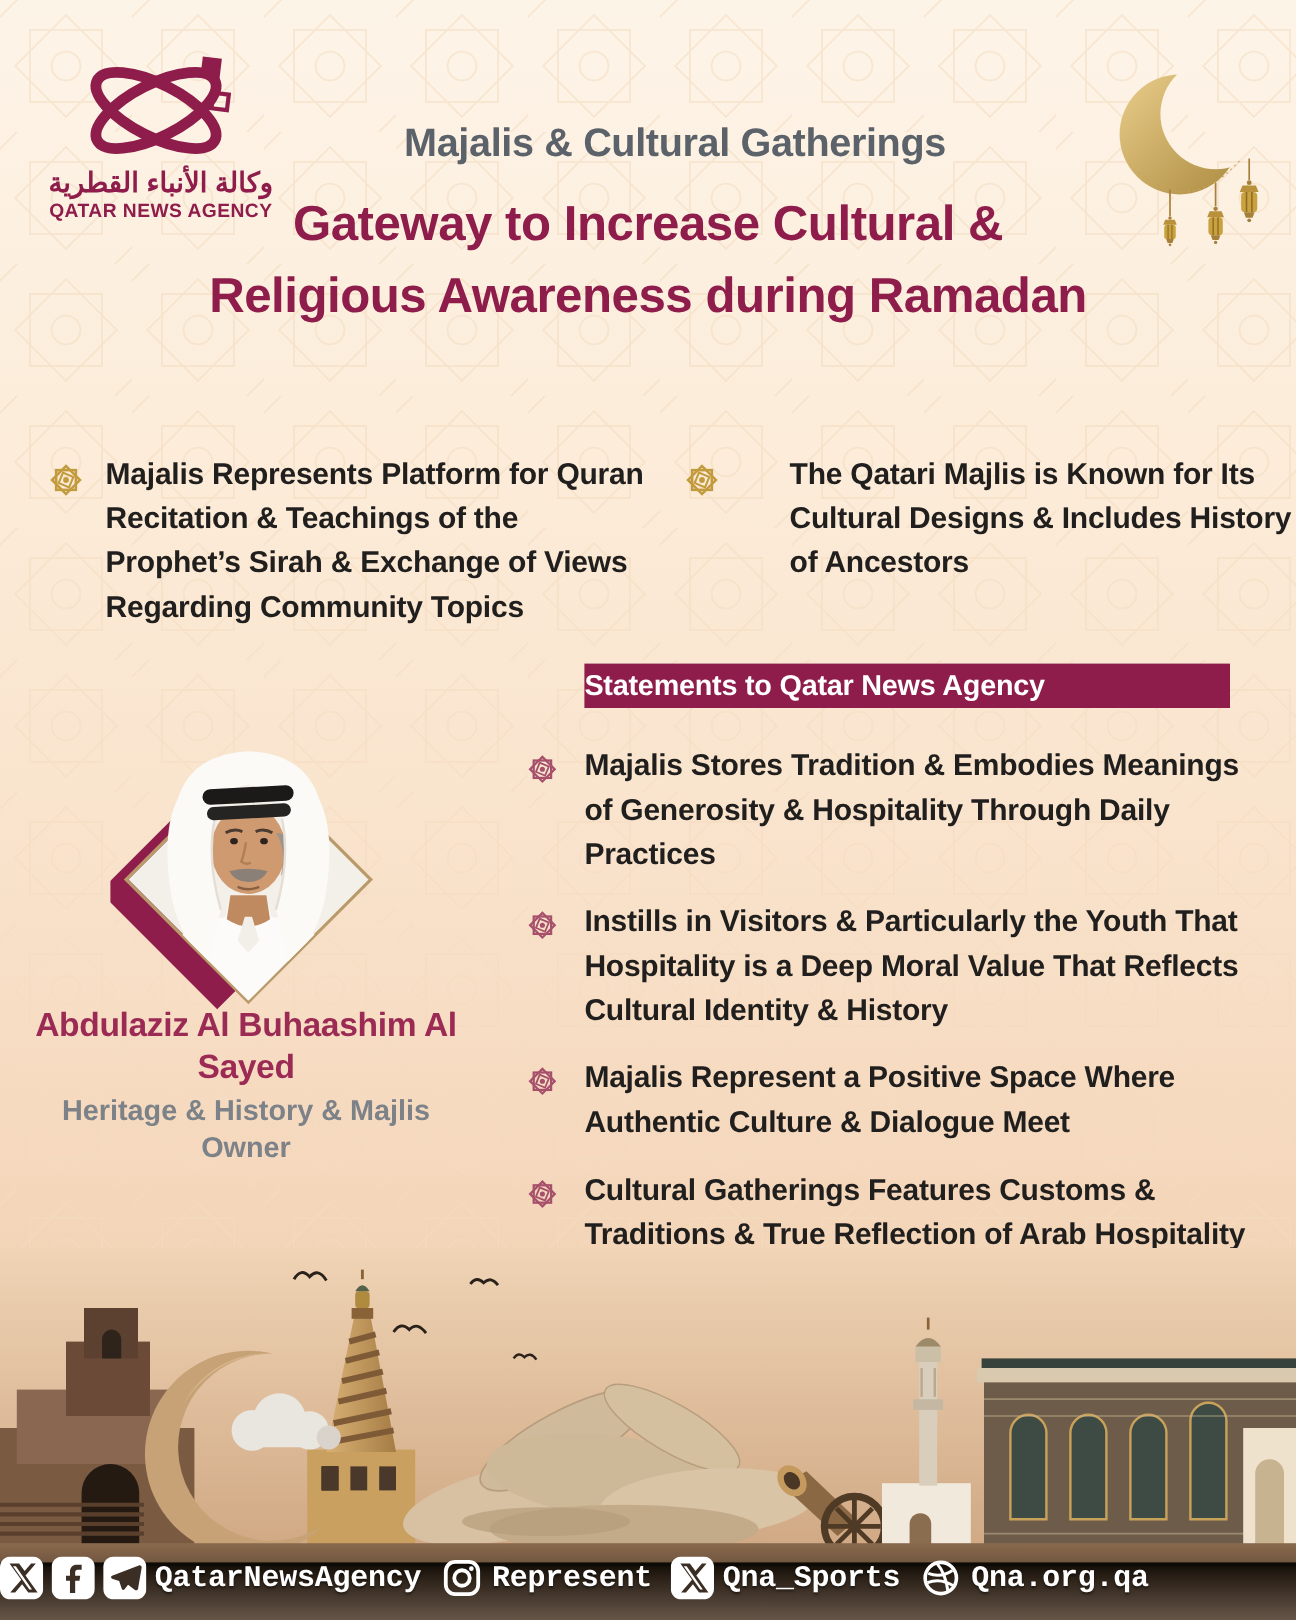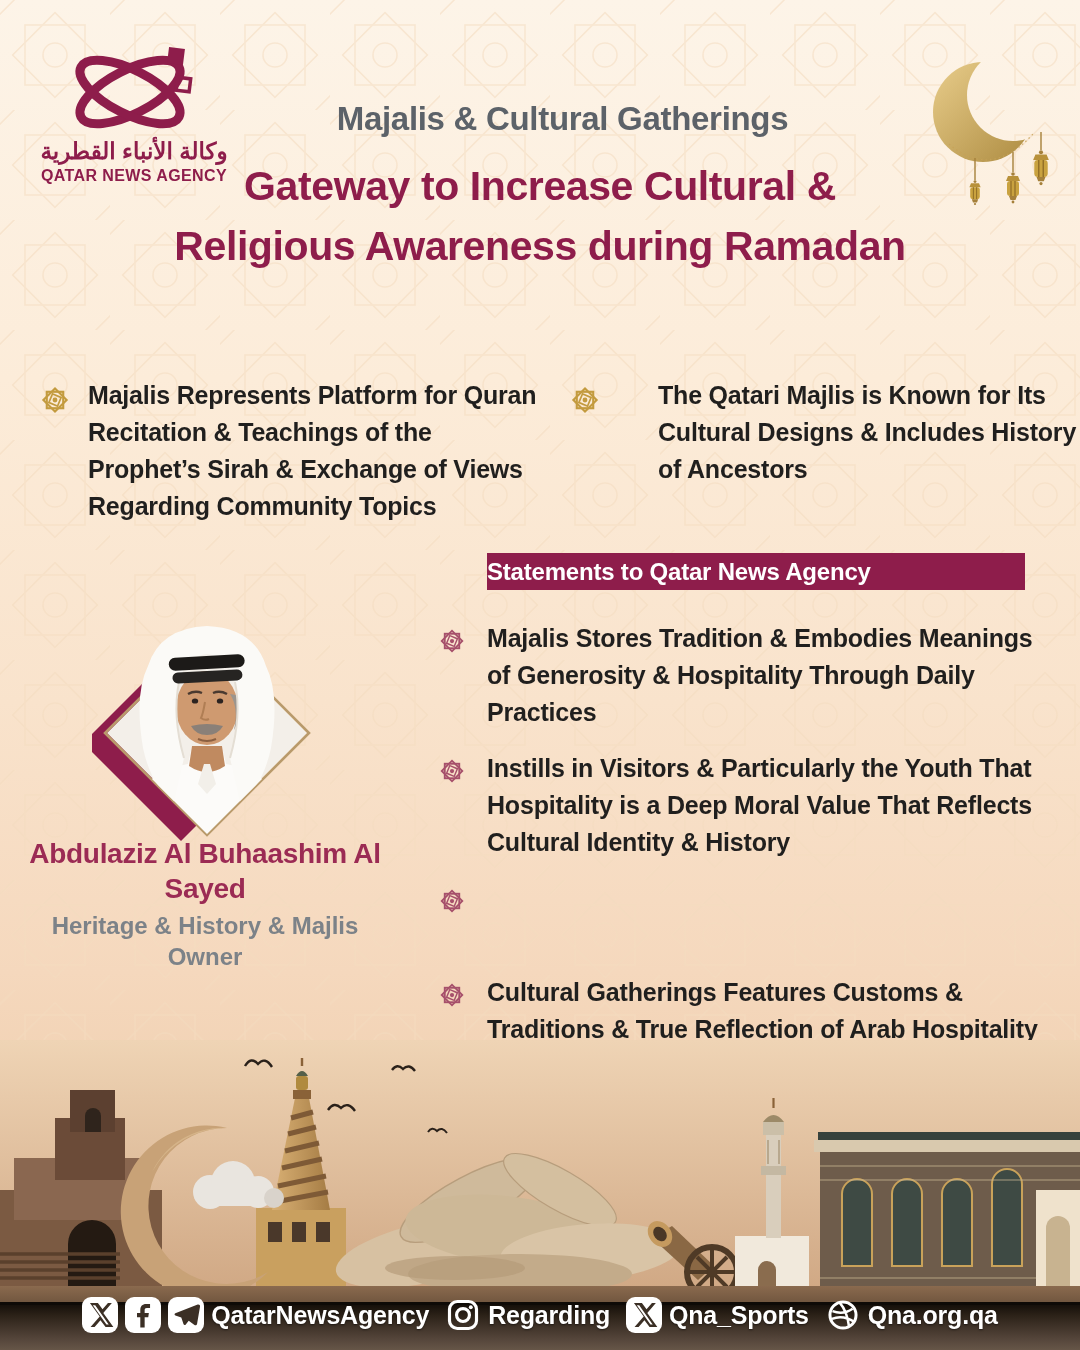--- a/index.html
+++ b/index.html
@@ -38,21 +38,21 @@
   .st0-i{left:437px;top:626px;} .st0-t{left:487px;top:620px;width:575px;}
   .st1-i{left:437px;top:756px;} .st1-t{left:487px;top:750px;width:575px;}
   .st2-i{left:437px;top:886px;} .st2-t{left:487px;top:880px;width:575px;}
   .st3-i{left:437px;top:980px;} .st3-t{left:487px;top:974px;width:575px;}
   
   .skyline{left:0;top:1040px;width:1080px;height:310px;}
   .footer-bar{left:0;top:1302px;width:1080px;height:48px;
     background:linear-gradient(180deg,#16100a 0%,#2c2218 22%,#54453a 70%,#6b5a4b 100%);
     border-top:3px solid #0e0a06;}
   .footer-row{left:0;right:0;top:1292px;height:46px;display:flex;align-items:center;
-    justify-content:center;gap:16px;}
+    gap:16px;font-family:Liberation Mono, monospace;}
   .fgroup{display:flex;align-items:center;gap:7px;}
   .flabel{color:#fff;font-weight:bold;font-size:25px;letter-spacing:-.2px;text-shadow:0 1px 2px rgba(0,0,0,.5);}
   .ficon{display:block;}
 </style>
 </head>
 <body>
 
 <div class="canvas">
 
   <svg class="pattern" aria-hidden="true">
@@ -202,20 +202,21 @@
   <div class="abs point-text st0-t">Majalis Stores Tradition &amp; Embodies Meanings of Generosity &amp; Hospitality Through Daily Practices</div>
 
   <svg class="abs st-icon st1-i rosette-rose" viewBox="0 0 24 24">
       <use href="#rosette"></use>
     </svg>
   <div class="abs point-text st1-t">Instills in Visitors &amp; Particularly the Youth That Hospitality is a Deep Moral Value That Reflects Cultural Identity &amp; History</div>
 
   <svg class="abs st-icon st2-i rosette-rose" viewBox="0 0 24 24">
       <use href="#rosette"></use>
     </svg>
+  <div class="abs point-text st2-t">Majalis Represent a Positive Space Where Authentic Culture &amp; Dialogue Meet</div>
 
   <svg class="abs st-icon st3-i rosette-rose" viewBox="0 0 24 24">
       <use href="#rosette"></use>
     </svg>
   <div class="abs point-text st3-t">Cultural Gatherings Features Customs &amp; Traditions &amp; True Reflection of Arab Hospitality with Qatari Presence</div>
 
   <svg class="abs skyline" viewBox="0 0 1080 310">
     <defs>
       <linearGradient id="skyG" x1="0" y1="0" x2="0" y2="1">
         <stop offset="0" stop-color="#efd4b5"></stop>
@@ -366,21 +367,21 @@
       </svg>
       <span class="flabel">QatarNewsAgency</span>
     </div>
 
     <div class="fgroup">
       <svg class="ficon" width="36" height="36" viewBox="0 0 24 24">
         <rect x="3" y="3" width="18" height="18" rx="5.2" fill="none" stroke="#fff" stroke-width="2.1"></rect>
         <circle cx="12" cy="12" r="4.3" fill="none" stroke="#fff" stroke-width="2.1"></circle>
         <circle cx="17.2" cy="6.8" r="1.3" fill="#fff"></circle>
       </svg>
-      <span class="flabel">Regarding</span>
+      <span class="flabel">Represent</span>
     </div>
 
     <div class="fgroup">
       <svg class="ficon" width="36" height="36" viewBox="0 0 24 24">
         <rect width="24" height="24" rx="6" fill="#fff"></rect>
         <path fill="#3b2f25" fill-rule="evenodd" d="M17.3 4h2.6l-5.7 6.6L20.9 20h-5.2l-3.4-4.5L8.4 20H5.7l6.1-7L5.3 4h5.3l3.1 4.1L17.3 4zm-1 14.4h1.5L8.8 5.5H7.2l9.1 12.9z"></path>
       </svg>
       <span class="flabel">Qna_Sports</span>
     </div>
 

